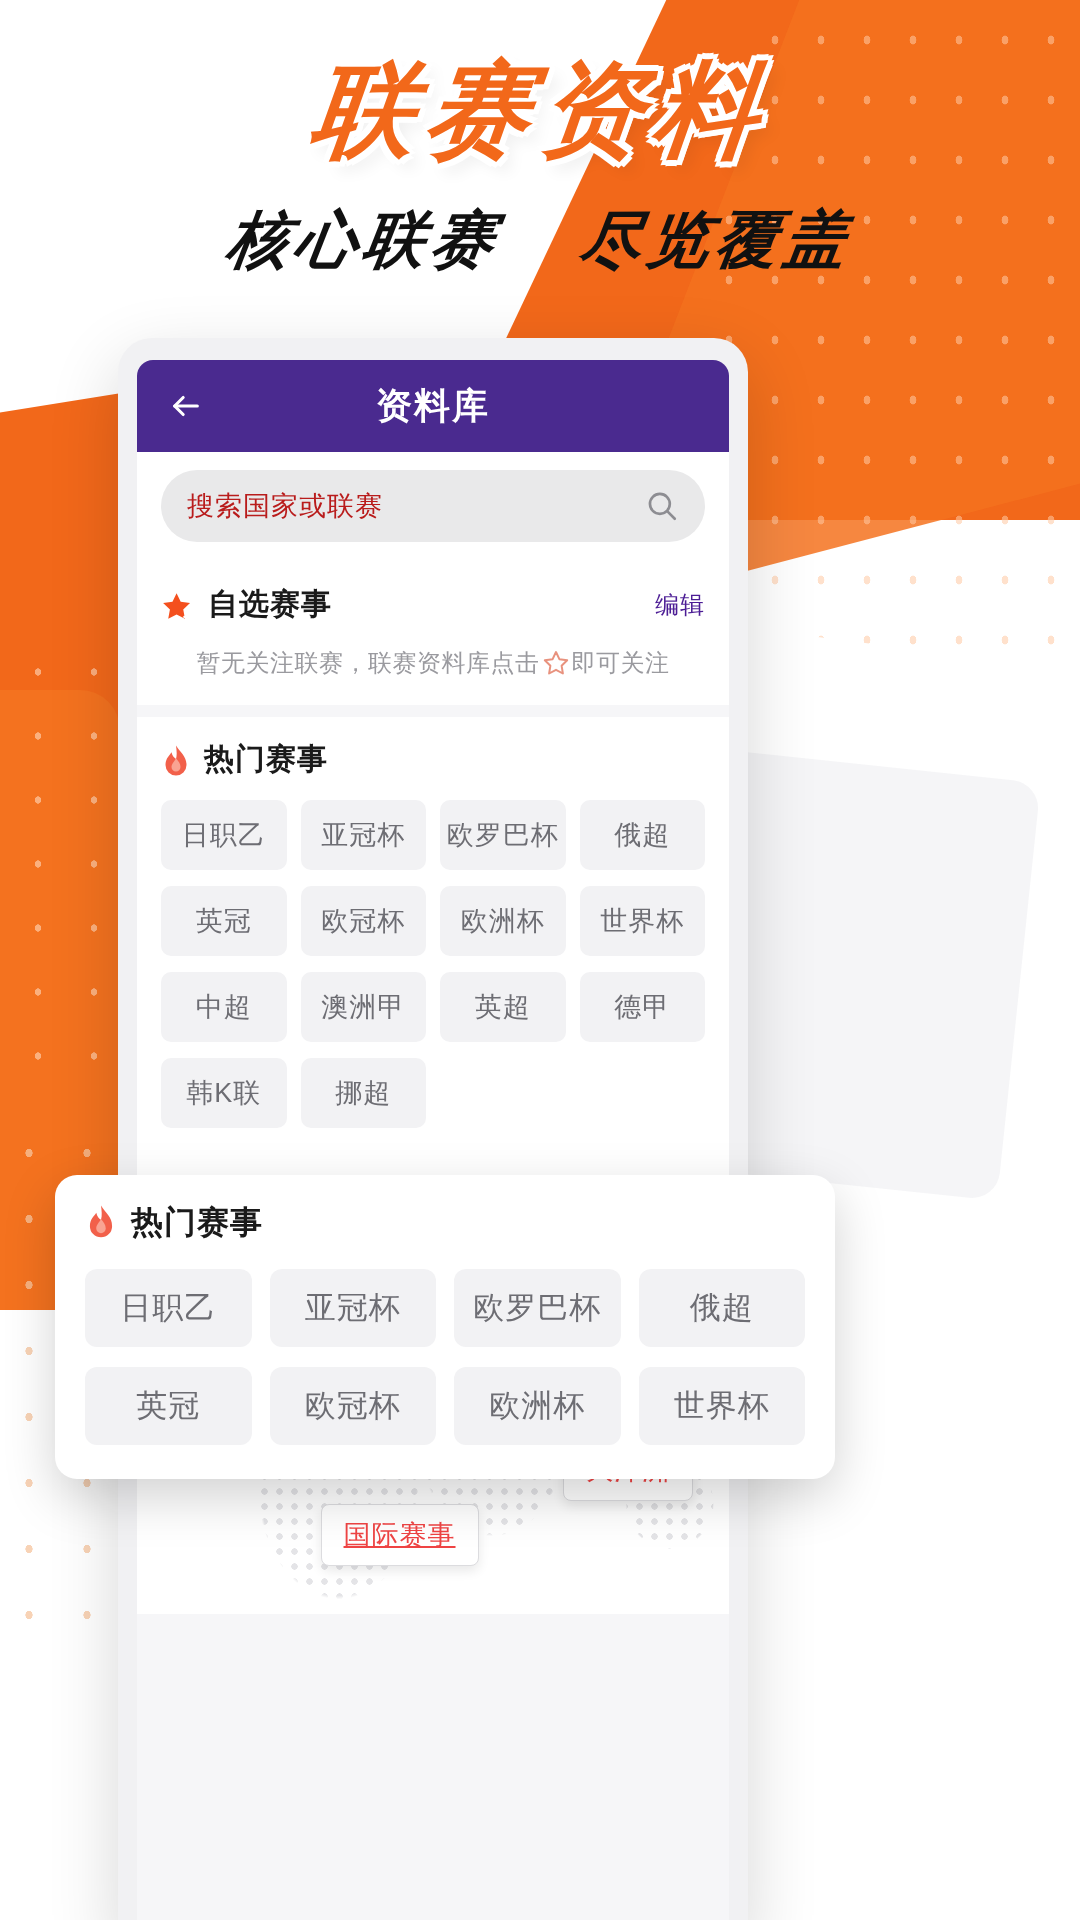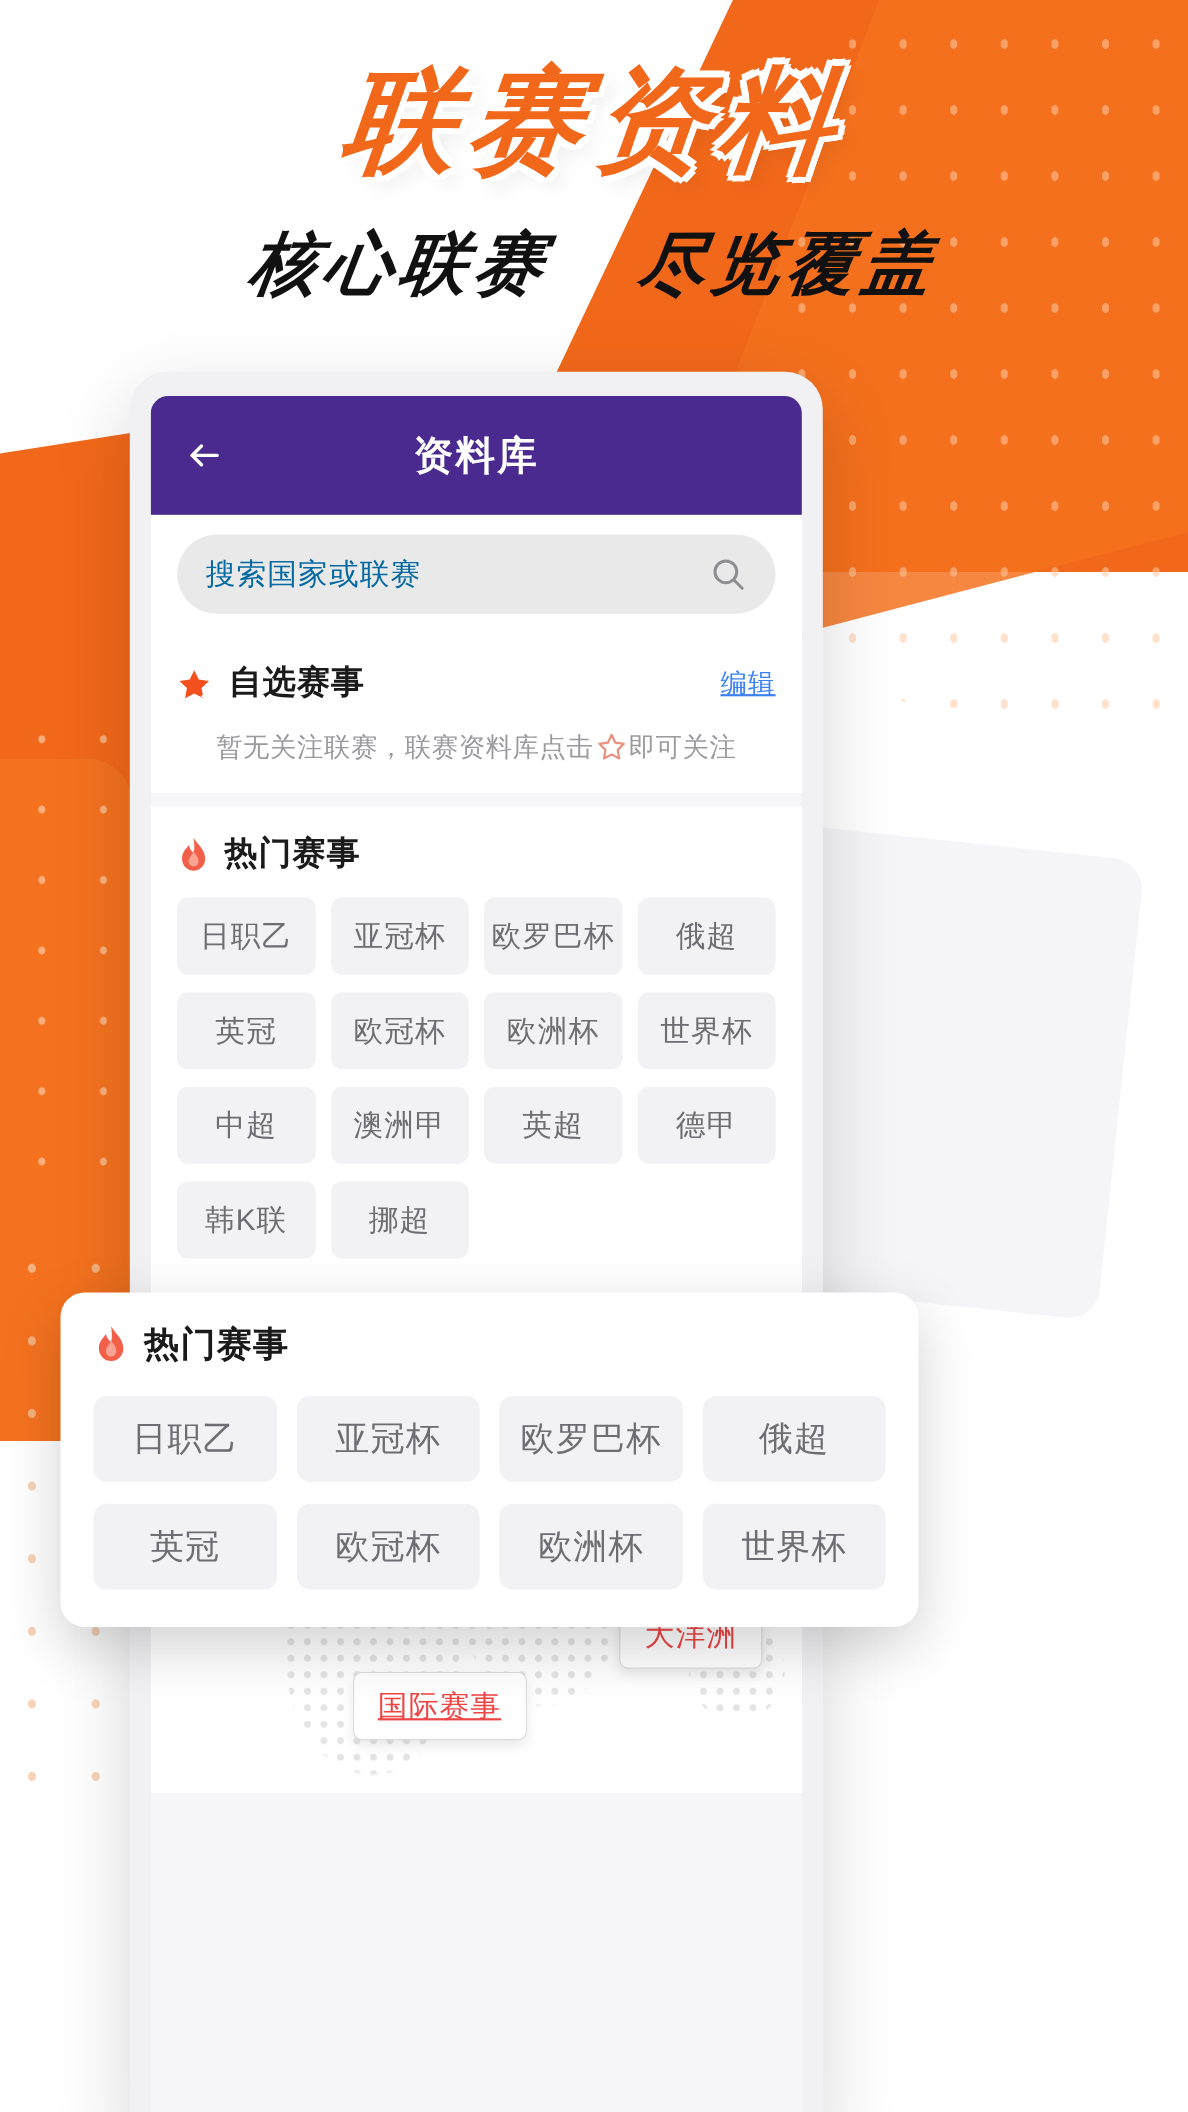--- a/index.html
+++ b/index.html
@@ -138,21 +138,21 @@
     margin: 0 auto;
     height: 100%;
     background: #f6f6f8;
     border-radius: 16px 16px 0 0;
     overflow: hidden;
     position: relative;
   }
 
   
   .appbar {
-    height: 108px;
+    height: 92px;
     background: #4a2a8f;
     display: flex;
     align-items: center;
     padding: 0 26px;
     position: relative;
   }
   .back-arrow {
     width: 46px; height: 46px;
     display: flex; align-items: center; justify-content: center;
     cursor: pointer;
@@ -174,21 +174,21 @@
   .search-box {
     height: 72px;
     background: #e9e9ea;
     border-radius: 36px;
     display: flex;
     align-items: center;
     padding: 0 26px;
     position: relative;
   }
   .search-placeholder {
-    color: #0369a1;
+    color: #b91c1c;
     font-size: 27px;
     letter-spacing: 1px;
   }
   .search-icon {
     position: absolute;
     right: 26px; top: 50%;
     transform: translateY(-50%);
   }
   .search-icon svg { width: 34px; height: 34px; display: block; }
 
@@ -199,21 +199,21 @@
   }
   .card + .card { margin-top: 12px; }
 
   .sec-head {
     display: flex;
     align-items: center;
     justify-content: space-between;
   }
   .sec-head-left { display: flex; align-items: flex-end; gap: 13px; }
   .sec-title { font-size: 30px; font-weight: 700; color: #1a1a1a; letter-spacing: 1px; }
-  .sec-edit { font-size: 24px; color: #3b82f6; letter-spacing: 1px; cursor: pointer; text-decoration: underline; }
+  .sec-edit { font-size: 24px; color: #4c1d95; letter-spacing: 1px; cursor: pointer; }
 
   .star-icon svg { width: 34px; height: 34px; display: block; }
   .fire-icon svg { width: 30px; height: 36px; display: block; }
 
   .empty-hint {
     margin-top: 22px;
     text-align: right;
     font-size: 24px;
     color: #9a9a9f;
     display: flex;

